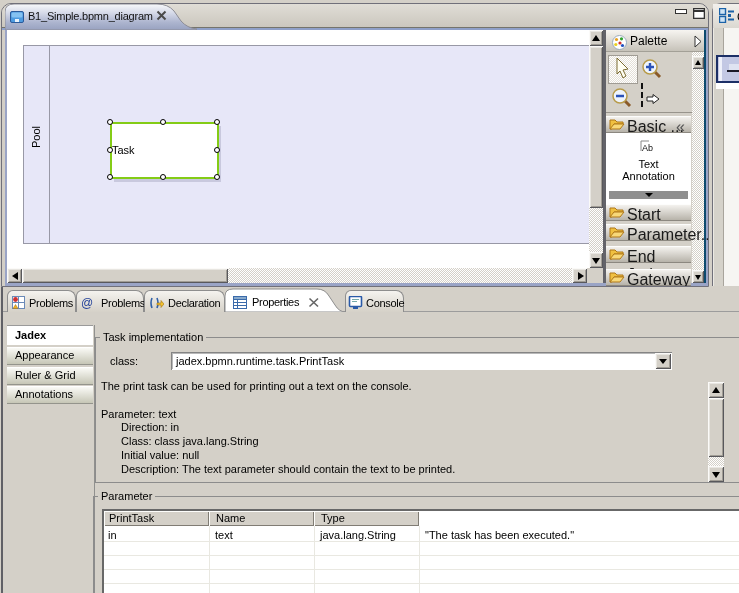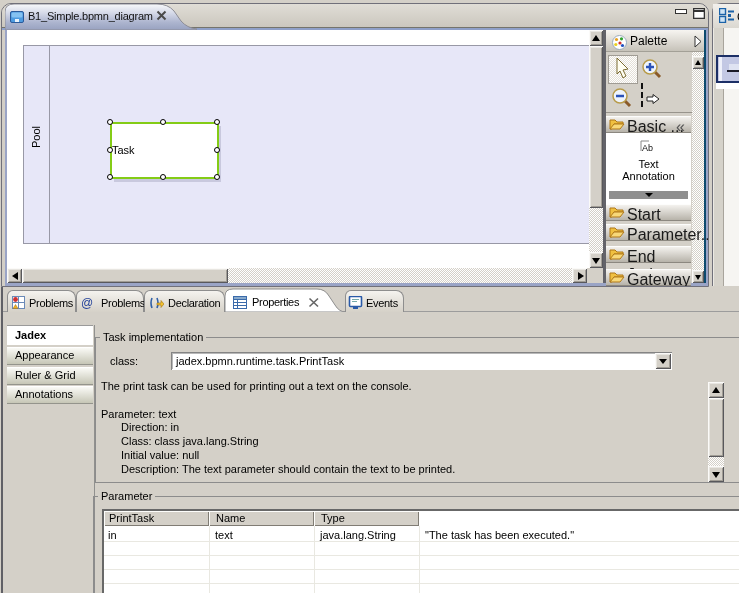--- a/index.html
+++ b/index.html
@@ -272,21 +272,21 @@
       <path d="M1.5,1.5 L10,9.5 M10,1.5 L1.5,9.5" stroke="#666" stroke-width="1.6"></path>
     </svg>
 
   <div class="vtab abs" style="left:342px;width:57px">
     <svg class="ticon" style="left:2px" width="15" height="14">
       <rect x="1.5" y="0.5" width="12" height="10" rx="1" fill="#fff" stroke="#2a5aa8" stroke-width="1.6"></rect>
       <line x1="4" y1="3.5" x2="11" y2="3.5" stroke="#7aa"></line>
         <line x1="4" y1="5.5" x2="9" y2="5.5" stroke="#7aa"></line>
       <rect x="5" y="11" width="5" height="2" fill="#2a5aa8"></rect>
     </svg>
-    <span class="tlbl" style="left:20px">Events</span>
+    <span class="tlbl" style="left:20px">Console</span>
   </div>
 
   <div class="sidetab abs" style="top:38px;height:19px;background:#fff;border-top:1px solid #9a9a9a;font-weight:bold">
     <span class="abs" style="left:8px;top:3px">Jadex</span>
     </div>
   <div class="sidetab abs" style="top:60px;height:16px;background:linear-gradient(#fafaf6,#c6c6b6);border-top:1px solid #fff;border-bottom:1px solid #94948c">
     <span class="abs" style="left:8px;top:1px">Appearance</span>
     </div>
   <div class="sidetab abs" style="top:80px;height:16px;background:linear-gradient(#fafaf6,#c6c6b6);border-top:1px solid #fff;border-bottom:1px solid #94948c">
     <span class="abs" style="left:8px;top:1px">Ruler &amp; Grid</span>

